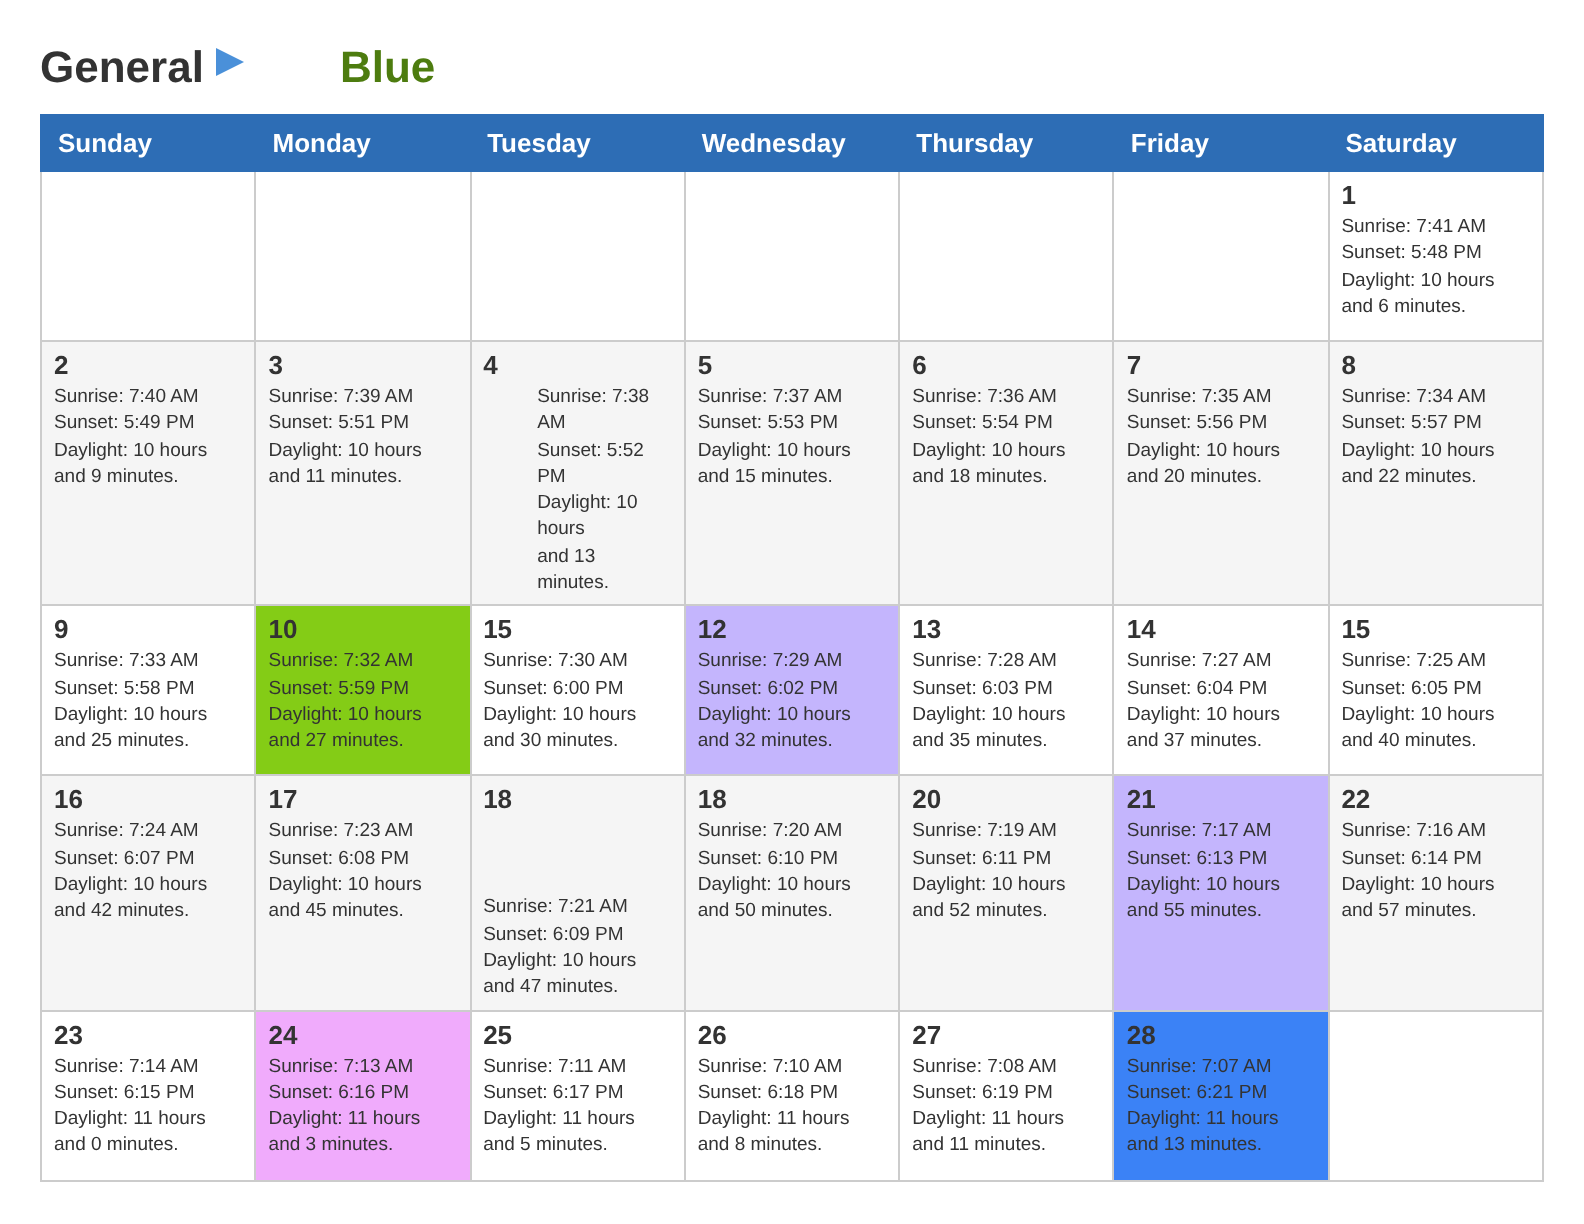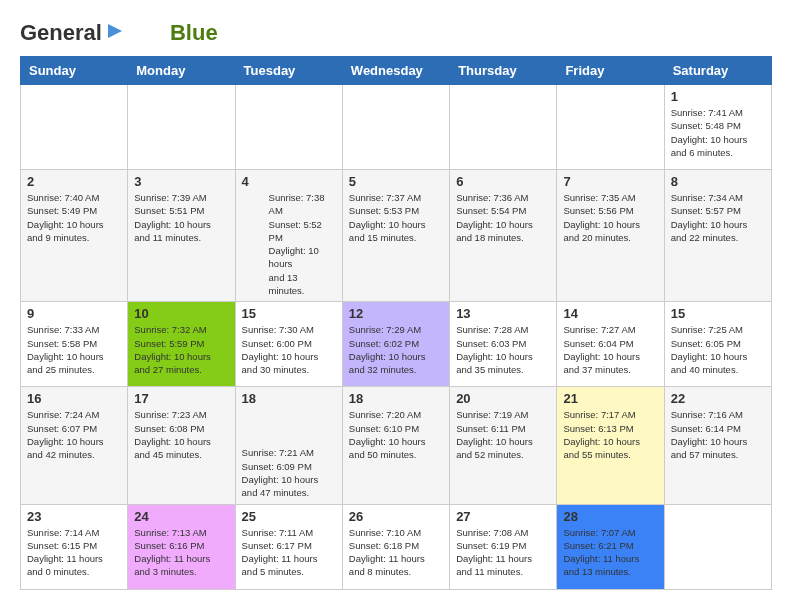--- a/index.html
+++ b/index.html
@@ -261,21 +261,21 @@
 Daylight: 10 hours
 and 50 minutes.</div>
         </td>
         <td style="background-color: rgb(245, 245, 245);">
           <span class="day-num">20</span>
           <div class="day-info" style="white-space: pre-line;">Sunrise: 7:19 AM
 Sunset: 6:11 PM
 Daylight: 10 hours
 and 52 minutes.</div>
         </td>
-        <td style="background-color: #fef9c3;">
+        <td style="background-color: #c4b5fd;">
           <span class="day-num">21</span>
           <div class="day-info" style="white-space: pre-line;">Sunrise: 7:17 AM
 Sunset: 6:13 PM
 Daylight: 10 hours
 and 55 minutes.</div>
         </td>
         <td style="background-color: rgb(245, 245, 245);">
           <span class="day-num">22</span>
           <div class="day-info" style="white-space: pre-line;">Sunrise: 7:16 AM
 Sunset: 6:14 PM

